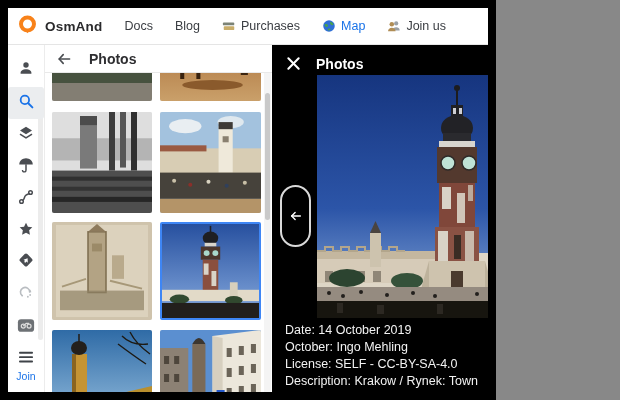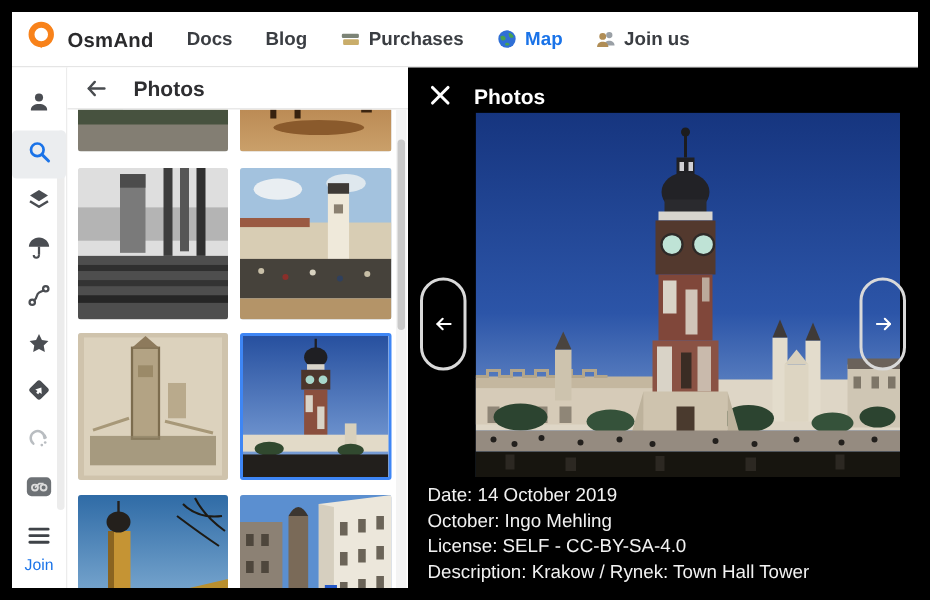--- a/index.html
+++ b/index.html
@@ -1,31 +1,31 @@
 <!DOCTYPE html>
 <html><head>
 <meta charset="utf-8">
 <style>
   html,body{margin:0;padding:0;background:#888;}
   *{box-sizing:border-box;}
   .frame{
-    position:relative;width:620px;height:400px;
+    position:relative;width:496px;height:400px;
     border:8px solid #000;background:#fff;overflow:hidden;
     font-family:"Liberation Sans",sans-serif;
     -webkit-font-smoothing:antialiased;
   }
   
   .navbar{
     position:absolute;top:0;left:0;right:0;height:37px;
     background:#fff;border-bottom:1px solid #e5e5e5;
     display:flex;align-items:center;padding:0 10px;gap:22px;
   }
   .brand{display:flex;align-items:center;gap:8px;cursor:pointer;}
   .brand-name{font-size:13.5px;font-weight:700;color:#2a2a2c;letter-spacing:.2px;}
-  .nav-link{display:flex;gap:5px;font-size:12.5px;font-weight:700;color:#3a3d42;cursor:pointer;}
+  .nav-link{display:flex;gap:5px;font-size:12.5px;font-weight:400;color:#3a3d42;cursor:pointer;}
   .nav-link.blue{color:#1a73e8;}
   .nav-ico{width:14px;height:14px;display:inline-block;}
   
   .content{position:absolute;top:37px;left:0;right:0;bottom:0;display:flex;}
   
   .rail{position:relative;width:37px;background:#fff;border-right:1px solid #ececec;flex:none;}
   .rail-item{position:absolute;left:0;width:36px;height:32px;display:flex;align-items:center;justify-content:center;cursor:pointer;}
   .rail-item.active{background:#ebedef;border-radius:3px;}
   .rail-track{position:absolute;right:1px;top:42px;width:5px;height:253px;background:#ececec;border-radius:3px;}
   .rail-menu{position:absolute;left:0;top:305px;width:36px;text-align:center;cursor:pointer;}

